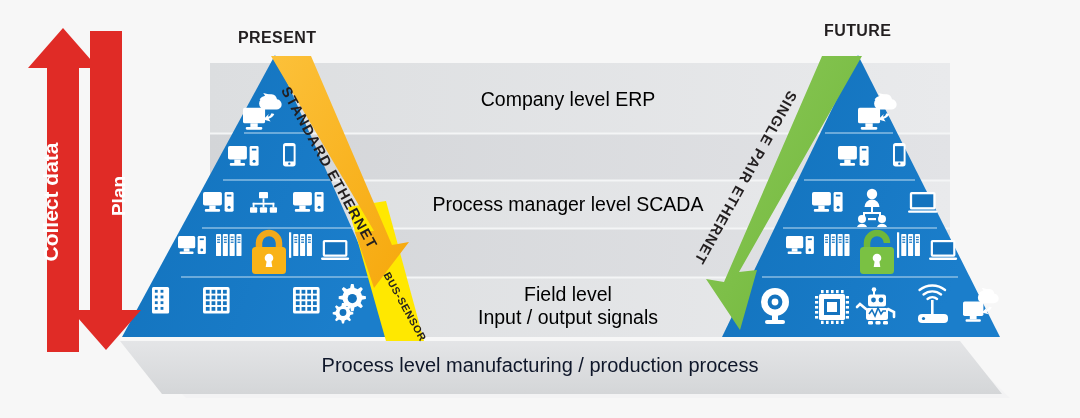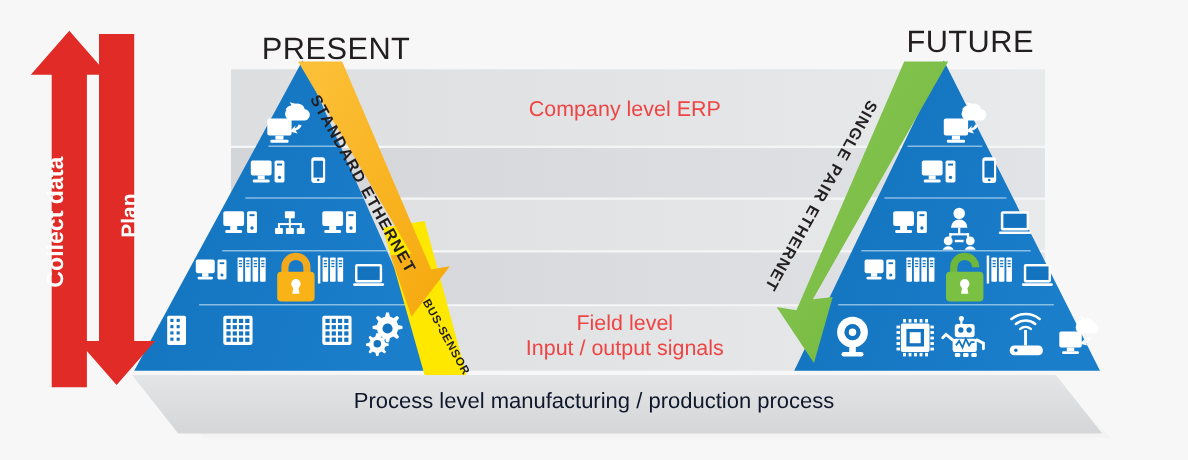--- a/index.html
+++ b/index.html
@@ -8,22 +8,22 @@
     background:#f7f7f7;
     font-family:"Liberation Sans","DejaVu Sans",sans-serif;
     position:relative;
   }
   #stage{position:absolute;inset:0;width:1080px;height:418px;}
   svg.layer{position:absolute;left:0;top:0;width:1080px;height:418px;overflow:visible;}
 
   
   .hdg{
     position:absolute;
-    font-weight:normal;
-    font-size:28px;
+    font-weight:bold;
+    font-size:16px;
     letter-spacing:.4px;
     color:#231f20;
     white-space:nowrap;
   }
   #hdg-present{left:238px;top:29px;}
   #hdg-future{left:824px;top:22px;}
 
   
   .arrow-label{
     position:absolute;
@@ -41,21 +41,21 @@
     left:49px;top:185px;width:140px;text-align:center;
     font-size:19px;
     transform:rotate(-90deg);
   }
 
   
   .lvl{
     position:absolute;
     left:398px;width:340px;
     text-align:center;
-    color:#ef4444;
+    color:#000000;
     font-size:19.5px;
     line-height:1.18;
     white-space:pre-line;
   }
 
   
   #base-label{
     position:absolute;left:140px;top:354px;width:800px;
     text-align:center;color:#0f172a;font-size:20px;
   }
@@ -531,20 +531,21 @@
     </g>
   </svg>
 
   <div class="hdg" id="hdg-present">PRESENT</div>
   <div class="hdg" id="hdg-future">FUTURE</div>
 
   <div class="arrow-label" id="lbl-collect">Collect data</div>
   <div class="arrow-label" id="lbl-plan">Plan</div>
 
   <div class="lvl" style="top:88px;">Company level ERP</div>
+  <div class="lvl" style="top:193px;">Process manager level SCADA</div>
   <div class="lvl" style="top:283px;">Field level
 Input / output signals</div>
 
   <div id="base-label">Process level manufacturing / production process</div>
 
   <div class="band-label" id="lbl-std-eth">STANDARD ETHERNET</div>
   <div class="band-label" id="lbl-bus-sensor">BUS-SENSOR</div>
   <div class="band-label" id="lbl-spe">SINGLE PAIR ETHERNET</div>
 
 </div>

